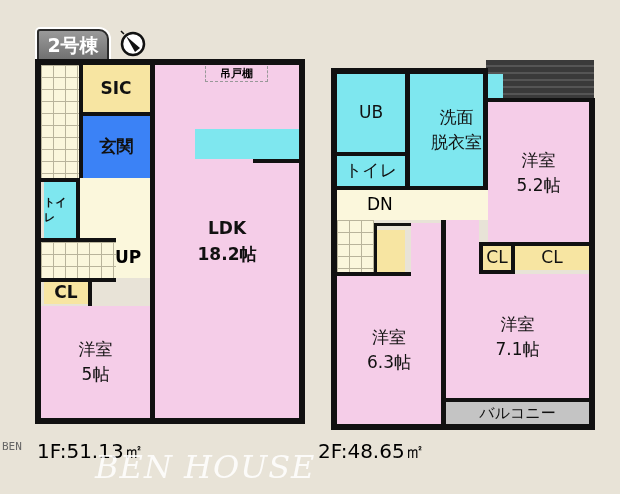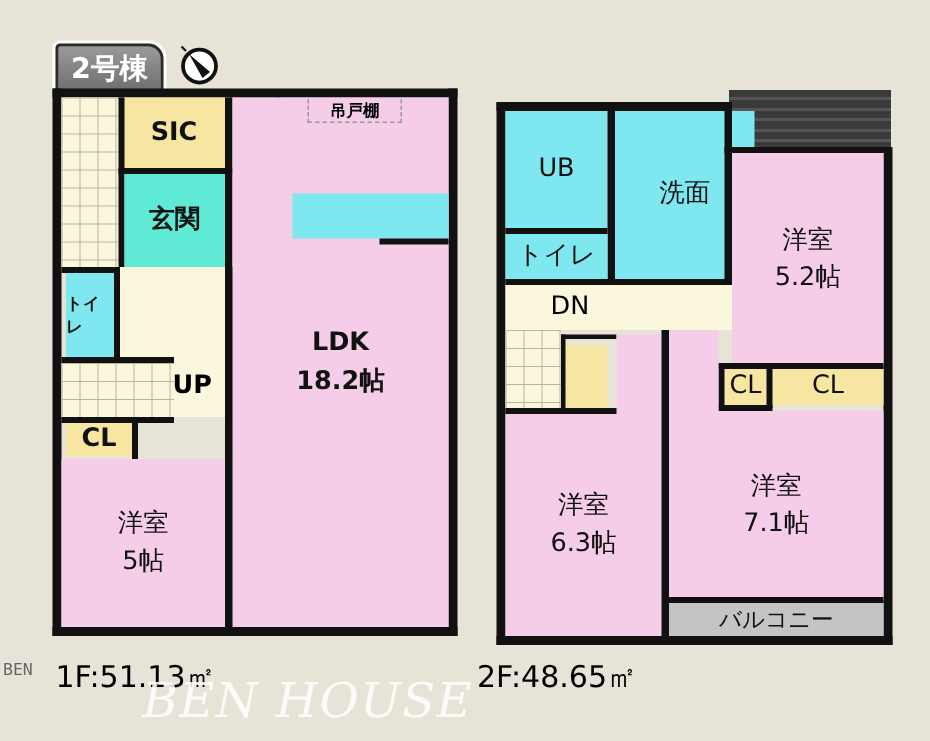--- a/index.html
+++ b/index.html
@@ -18,21 +18,21 @@
   }
   .compass { left:118px; top:28px; width:30px; height:30px; }
   .room { position:absolute; display:flex; flex-direction:column; align-items:center; justify-content:center; color:#111; }
   .wall { position:absolute; background:#111; }
   .label { font-size:17px; line-height:1.5; }
   .bold { font-weight:bold; }
   .pink { background:#f5cde8; }
   .cyan { background:#7ee7ef; }
   .cream { background:#fbf7dc; }
   .yellow { background:#f7e5a2; }
-  .tan { background:#5eead4; }
+  .tan { background:#3b82f6; }
   .grey { background:#c4c4c4; }
   .stairs {
     background-color:#fbf7dc;
     background-image:linear-gradient(#b9b49b 1px, transparent 1px), linear-gradient(90deg,#b9b49b 1px, transparent 1px);
     background-size:12px 12px;
   }
   .area { font-size:20px; color:#000000; }
   .watermark { left:95px; top:448px; font-family:"DejaVu Serif","Liberation Serif",serif; font-style:italic; font-size:32px; color:rgba(255,255,255,0.85); letter-spacing:1px; }
   .logo { left:2px; top:441px; width:28px; height:50px; font-size:11px; color:#666; line-height:1.05; font-family:"DejaVu Sans Mono",monospace; }
   .small { font-size:11px; font-weight:bold; }
@@ -123,20 +123,21 @@
   </div>
   <div class="wall" style="left:74px;top:6px;width:5px;height:112px;"></div>
   <div class="wall" style="left:6px;top:84px;width:68px;height:4px;"></div>
 
   <div class="room cyan" style="left:6px;top:88px;width:68px;height:30px;">
     <span class="label">トイレ</span>
   </div>
 
   <div class="room cyan" style="left:79px;top:6px;width:93px;height:112px;">
     <span class="label">洗面</span>
+    <span class="label">脱衣室</span>
   </div>
   <div class="wall" style="left:152px;top:0;width:5px;height:122px;"></div>
   <div class="wall" style="left:6px;top:118px;width:150px;height:4px;"></div>
 
   <div class="room pink" style="left:157px;top:34px;width:101px;height:142px;">
     <span class="label">洋室</span>
     <span class="label">5.2帖</span>
   </div>
   <div class="wall" style="left:152px;top:30px;width:112px;height:4px;"></div>
 

